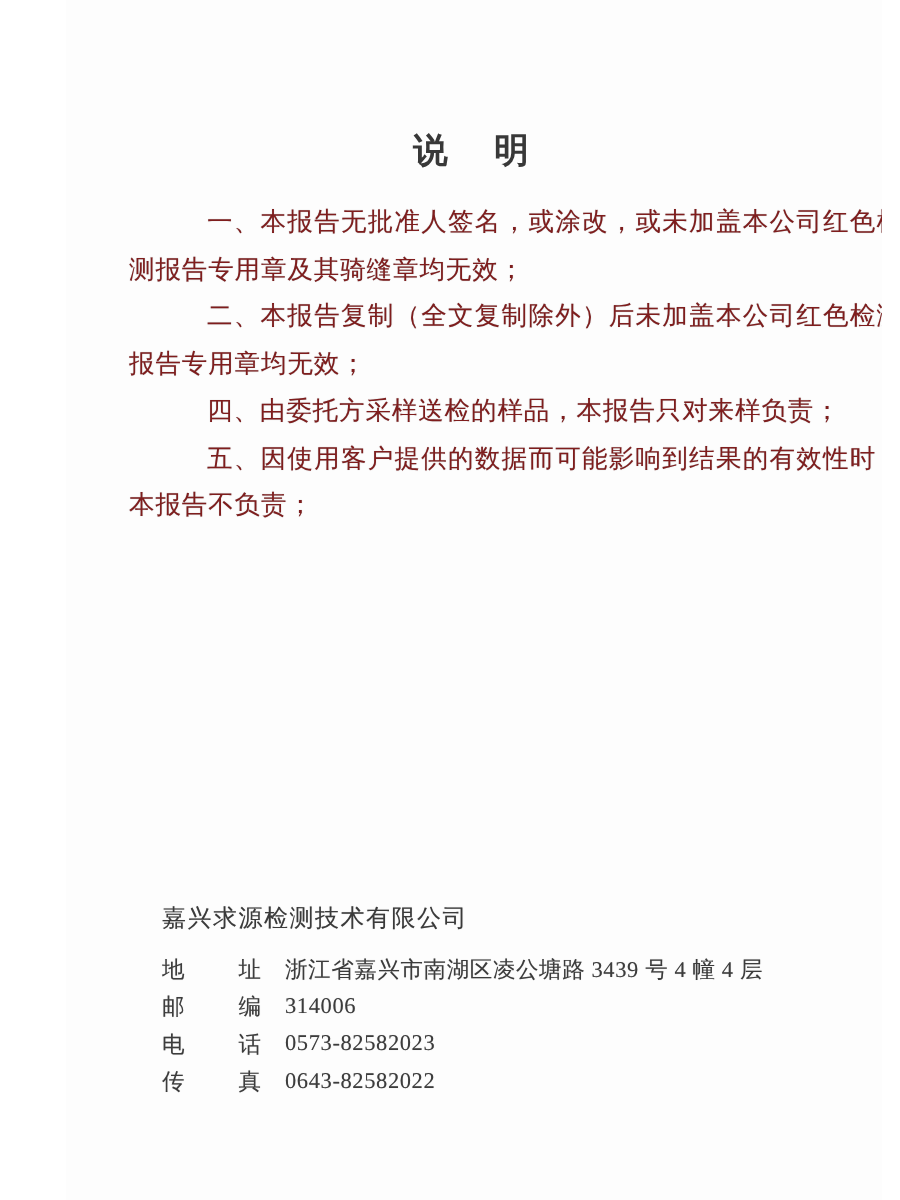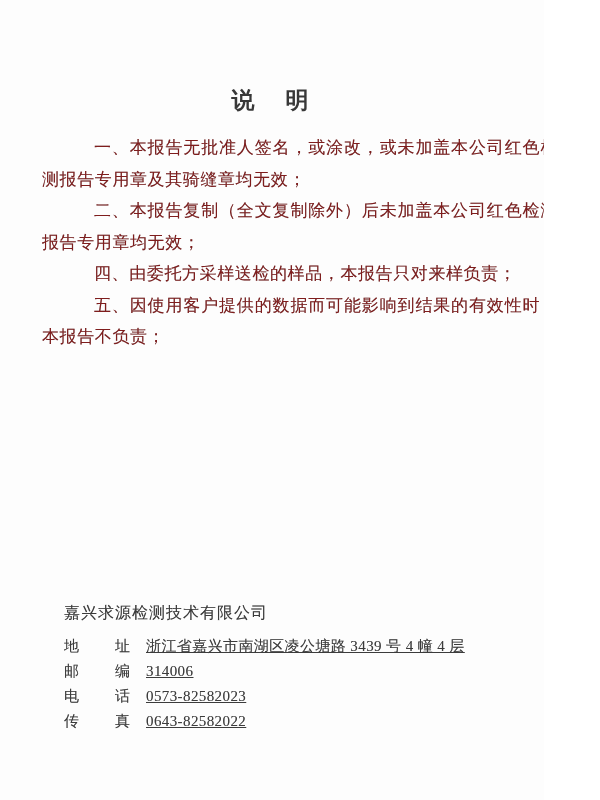--- a/index.html
+++ b/index.html
@@ -4,20 +4,21 @@
 <style>
   html, body { margin: 0; padding: 0; background: #ffffff; }
   .page {
     position: relative;
     width: 544px;
     height: 800px;
     background: #fdfdfd;
     overflow: hidden;
     font-family: "Liberation Serif", serif;
     color: #3d3d3d;
+    margin-left: 44px;
   }
   .doc-title {
     position: absolute;
     top: 85px;
     left: 0;
     width: 100%;
     text-align: center;
     font-size: 23px;
     font-weight: 600;
     letter-spacing: 4px;
@@ -61,21 +62,20 @@
     text-shadow: 0 0 0.5px rgba(60,60,60,0.4);
   }
   .contact-label {
     width: 66px;
     display: inline-flex;
     justify-content: space-between;
   }
   .contact-value {
     margin-left: 16px;
     letter-spacing: 0.4px;
-    text-decoration: underline;
   }
   .seal {
     position: absolute;
     left: 530px;
     top: 338px;
     width: 220px;
     height: 220px;
     filter: blur(0.4px);
     opacity: 0.82;
   }

